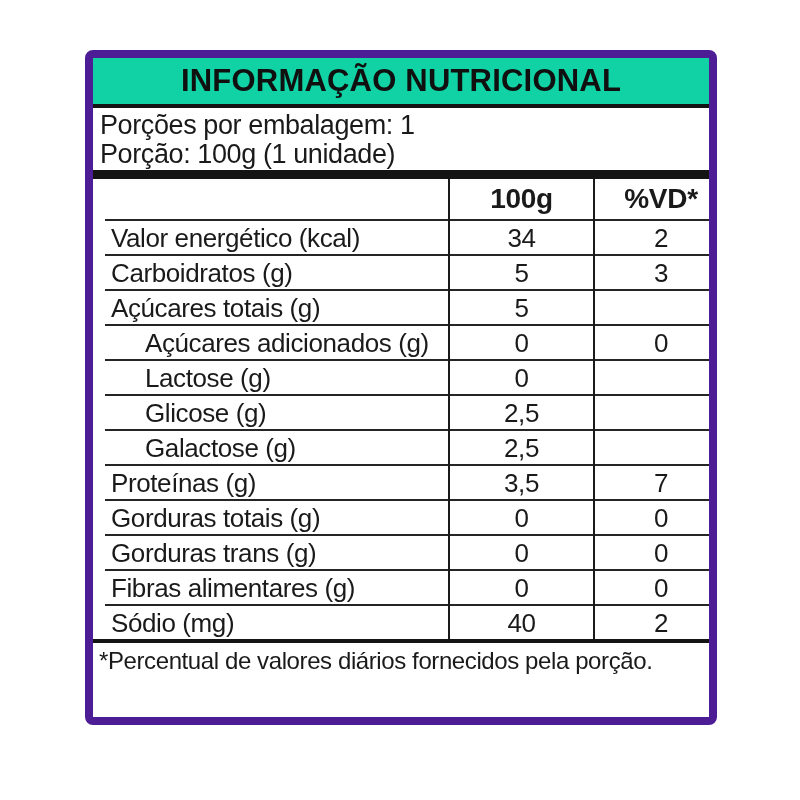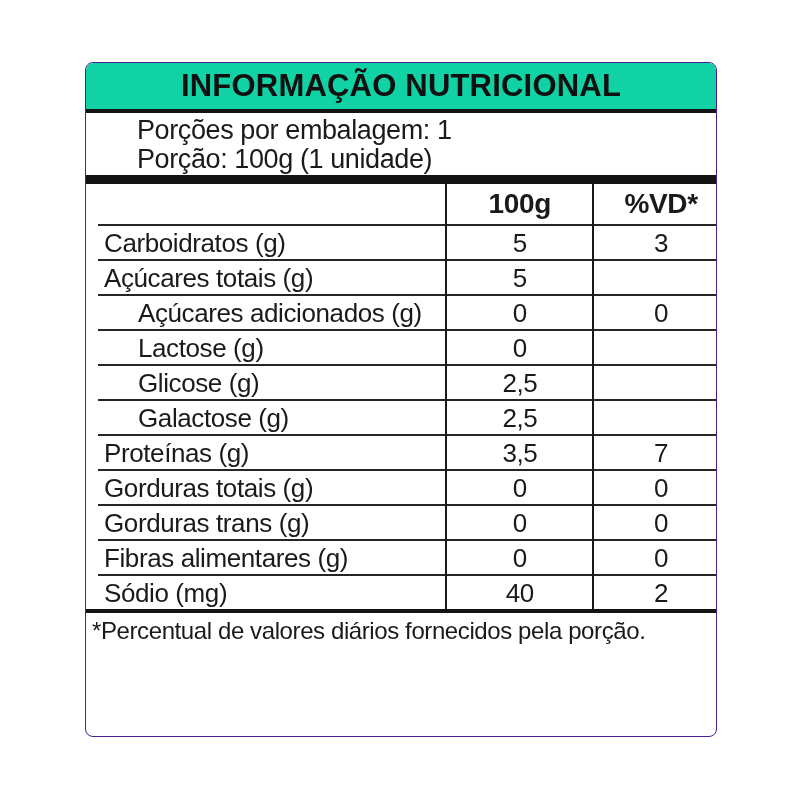--- a/index.html
+++ b/index.html
@@ -14,25 +14,25 @@
   .canvas {
     position: relative;
     width: 800px;
     height: 800px;
     background: #ffffff;
     overflow: hidden;
   }
   .label-box {
     position: absolute;
     left: 85px;
-    top: 62px;
+    top: 50px;
     width: 632px;
     height: 675px;
     box-sizing: border-box;
-    border: 1px solid #4c1d95;
+    border: 8px solid #4c1d95;
     border-radius: 8px;
     background: #ffffff;
     overflow: hidden;
   }
   .title-band {
     height: 46px;
     display: flex;
     align-items: center;
     justify-content: center;
     border-bottom: 4px solid #141414;
@@ -42,21 +42,20 @@
     font-weight: bold;
     font-size: 31px;
     letter-spacing: 0.2px;
     color: #101010;
     white-space: nowrap;
   }
   .portions {
     height: 62px;
     padding: 3px 0 16px 7px;
     box-sizing: border-box;
-    margin-left: 44px;
   }
   .portions div {
     font-size: 27px;
     line-height: 29px;
     letter-spacing: -0.4px;
     white-space: nowrap;
   }
   .thick-bar {
     height: 9px;
     background: #141414;
@@ -128,20 +127,25 @@
       </colgroup>
       <thead>
         <tr class="head-row">
           <th class="name-cell"></th>
           <th class="val-cell">100g</th>
           <th class="val-cell">%VD*</th>
         </tr>
       </thead>
       <tbody>
           <tr>
+            <td class="name-cell indent-0">Valor energético (kcal)</td>
+            <td class="val-cell">34</td>
+            <td class="val-cell">2</td>
+          </tr>
+          <tr>
             <td class="name-cell indent-0">Carboidratos (g)</td>
             <td class="val-cell">5</td>
             <td class="val-cell">3</td>
           </tr>
           <tr>
             <td class="name-cell indent-1">Açúcares totais (g)</td>
             <td class="val-cell">5</td>
             <td class="val-cell"></td>
           </tr>
           <tr>

